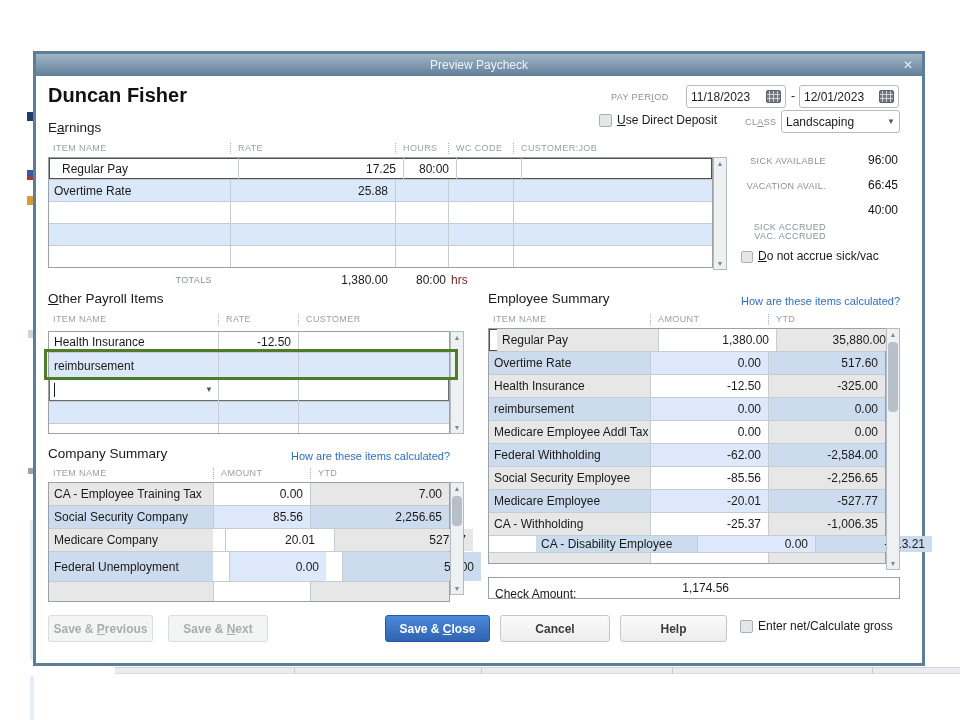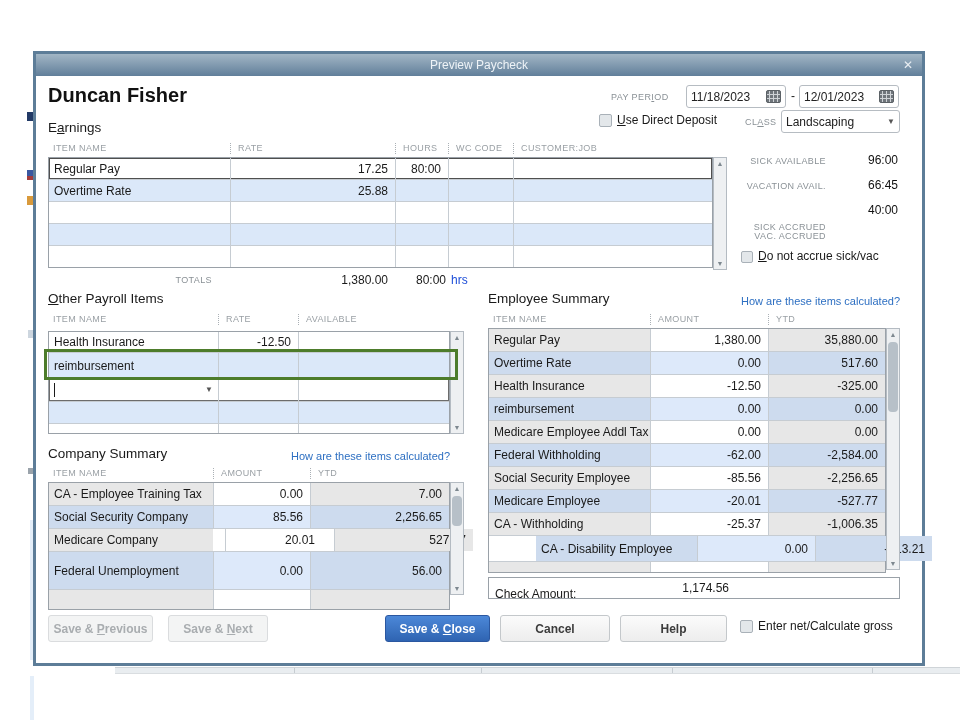--- a/index.html
+++ b/index.html
@@ -45,21 +45,21 @@
     border-left:1px dotted #aab0b5; height:11px; line-height:11px; }
   .hdr-cell:first-child { border-left:none; padding-left:5px; }
   .tbl { border:1px solid #9aa1a8; background:#fff; }
   .trow { display:grid; border-bottom:1px solid #c6ccd2; position:relative; }
   .trow:last-child { border-bottom:none; }
   .tcell { font-size:12px; color:#1a1a1a; padding:0 5px; display:flex; align-items:center;
     border-left:1px solid #c6ccd2; overflow:hidden; white-space:nowrap; }
   .tcell:first-child { border-left:none; }
   .num { justify-content:flex-end; padding-right:7px; }
   .row-blue { background:#dbe8f9; }
-  .sel { box-shadow:inset 0 0 0 1px #4f4f4f; }
+  .sel { box-shadow:inset 0 0 0 1px #4f4f4f;padding-left:8px; }
 
   
   .sum .odd  .cname,.sum .odd  .cytd { background:#e7e7e7; }
   .sum .odd  .camt { background:#fff; }
   .sum .even .cname,.sum .even .cytd { background:#cddbee; }
   .sum .even .camt { background:#dde9fa; }
 
   .vscroll { position:absolute; background:#eef0f2; border:1px solid #b4bbc2; }
   .vs-ar { position:absolute; left:0; width:100%; text-align:center; font-size:7px; color:#7e8890; line-height:11px; }
   .vs-thumb { position:absolute; left:1px; right:1px; background:#b7c0c8; border-radius:4px; }
@@ -172,41 +172,41 @@
     </div>
     <div class="vscroll" style="left:677px;top:103px;width:14px;height:113px;">
       <div class="vs-ar" style="top:0;">▲</div>
       <div class="vs-ar" style="bottom:0;">▼</div>
     </div>
 
     <div class="abs" style="left:12px;top:219px;width:665px;display:grid;grid-template-columns:182px 165px 53px 65px 200px;align-items:center;">
       <div class="lbl-sm" style="text-align:right;padding-right:18px;">TOTALS</div>
       <div class="txt" style="text-align:right;padding-right:7px;">1,380.00</div>
       <div class="txt" style="text-align:right;padding-right:2px;">80:00</div>
-      <div class="txt" style="color:#1d4ed8;padding-left:3px;">hrs</div>
+      <div class="txt" style="color:#7f1d1d;padding-left:3px;">hrs</div>
       <div></div>
     </div>
 
     <div class="sv-lbl" style="left:655px;top:102px;width:135px;">SICK AVAILABLE</div>
     <div class="sv-val" style="left:800px;top:99px;width:62px;">96:00</div>
     <div class="sv-lbl" style="left:655px;top:127px;width:135px;">VACATION AVAIL.</div>
     <div class="sv-val" style="left:800px;top:124px;width:62px;">66:45</div>
     <div class="sv-lbl" style="left:655px;top:168px;width:135px;">SICK ACCRUED</div>
     <div class="sv-val" style="left:800px;top:149px;width:62px;">40:00</div>
     <div class="sv-lbl" style="left:655px;top:177px;width:135px;">VAC. ACCRUED</div>
     <div class="sv-val" style="left:800px;top:174px;width:62px;"></div>
     <div class="abs checkbox" style="left:705px;top:197px;width:12px;height:12px;"></div>
     <div class="abs txt" style="left:722px;top:195px;"><span></span><span class="mn">D</span><span>o not accrue sick/vac</span></div>
 
     <div class="abs sec-title" style="left:12px;top:237px;"><span></span><span class="mn">O</span><span>ther Payroll Items</span></div>
 
     <div class="abs hdr-row" style="left:12px;top:258px;width:402px;grid-template-columns:170px 80px 152px;">
       <div class="hdr-cell">ITEM NAME</div>
       <div class="hdr-cell">RATE</div>
-      <div class="hdr-cell">AVAILABLE</div>
+      <div class="hdr-cell">CUSTOMER</div>
     </div>
 
     <div class="abs tbl" style="left:12px;top:277px;width:402px;">
       <div class="trow" style="grid-template-columns:169px 80px 151px;height:21px;">
         <div class="tcell">Health Insurance</div>
         <div class="tcell num">-12.50</div>
         <div class="tcell"></div>
       </div>
       <div class="trow row-blue" style="grid-template-columns:169px 80px 151px;height:26px;">
         <div class="tcell">reimbursement</div>
@@ -256,21 +256,21 @@
       <div class="trow even" style="grid-template-columns:164px 97px 139px;height:23px;">
         <div class="tcell cname">Social Security Company</div>
         <div class="tcell num camt">85.56</div>
         <div class="tcell num cytd">2,256.65</div>
       </div>
       <div class="trow odd" style="grid-template-columns:164px 97px 139px;height:23px;gap:12px;">
         <div class="tcell cname">Medicare Company</div>
         <div class="tcell num camt">20.01</div>
         <div class="tcell num cytd">527.77</div>
       </div>
-      <div class="trow even" style="grid-template-columns:164px 97px 139px;height:38px;">
+      <div class="trow even" style="grid-template-columns:164px 97px 139px;height:30px;gap:16px;">
         <div class="tcell cname">Federal Unemployment</div>
         <div class="tcell num camt">0.00</div>
         <div class="tcell num cytd">56.00</div>
       </div>
       <div class="trow odd" style="grid-template-columns:164px 97px 139px;height:19px;">
         <div class="tcell cname"></div>
           <div class="tcell camt"></div>
           <div class="tcell cytd"></div>
       </div>
     </div>
@@ -328,21 +328,21 @@
       <div class="trow even" style="grid-template-columns:161px 118px 117px;height:23px;">
         <div class="tcell cname">Medicare Employee</div>
         <div class="tcell num camt">-20.01</div>
         <div class="tcell num cytd">-527.77</div>
       </div>
       <div class="trow odd" style="grid-template-columns:161px 118px 117px;height:23px;">
         <div class="tcell cname">CA - Withholding</div>
         <div class="tcell num camt">-25.37</div>
         <div class="tcell num cytd">-1,006.35</div>
       </div>
-      <div class="trow even" style="grid-template-columns:161px 118px 117px;height:26px;padding-left:47px;">
+      <div class="trow even" style="grid-template-columns:161px 118px 117px;height:17px;padding-left:47px;">
         <div class="tcell cname">CA - Disability Employee</div>
         <div class="tcell num camt">0.00</div>
         <div class="tcell num cytd">-413.21</div>
       </div>
       <div class="trow odd" style="grid-template-columns:161px 118px 117px;height:10px;">
         <div class="tcell cname"></div>
           <div class="tcell camt"></div>
           <div class="tcell cytd"></div>
       </div>
     </div>

